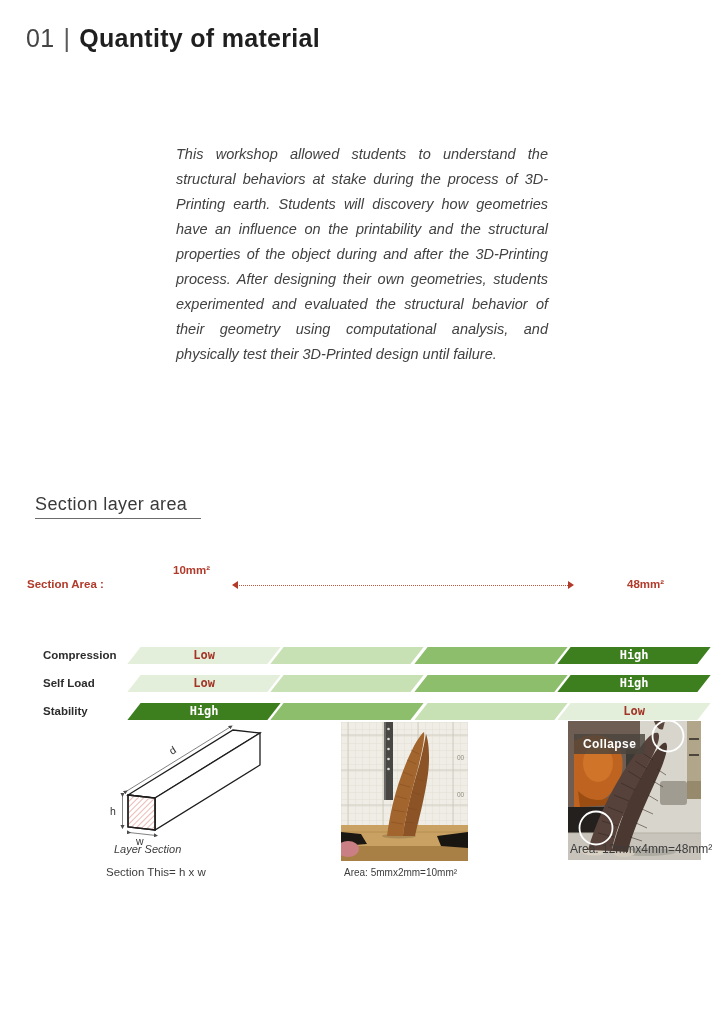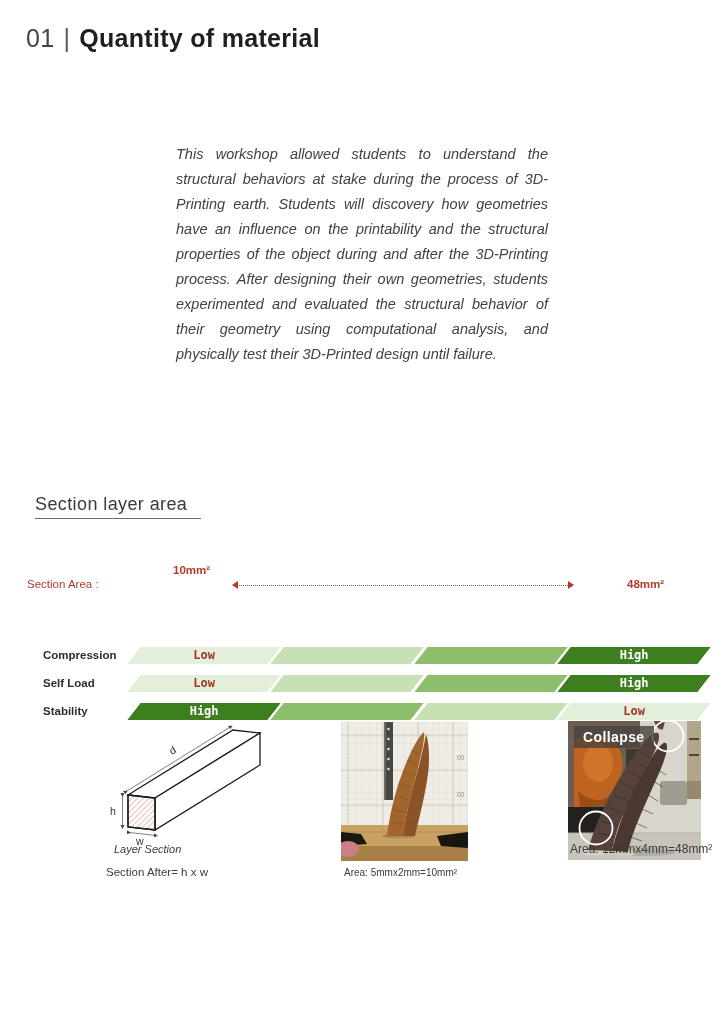--- a/index.html
+++ b/index.html
@@ -14,21 +14,21 @@
 
   
   .intro{position:absolute;left:176px;top:142px;width:372px;margin:0;
          font-size:14.5px;line-height:25px;color:#414141;text-align:justify;font-style:italic;}
 
   
   .section-heading{position:absolute;left:27px;top:486px;margin:8px;font-size:18px;font-weight:400;
          color:#3a3a3a;letter-spacing:.4px;border-bottom:1.2px solid #6d6d6d;padding:0 14px 3px 0;}
 
   
-  .axis-label{position:absolute;left:27px;top:578px;font-size:11.5px;font-weight:400;color:#b13a2a;}
+  .axis-label{position:absolute;left:27px;top:578px;font-size:11.5px;font-weight:700;color:#b13a2a;}
   .axis-min{position:absolute;left:173px;top:564px;font-size:11.5px;font-weight:700;color:#b13a2a;text-align:right;}
   .axis-max{position:absolute;left:599px;top:578px;font-size:11.5px;font-weight:700;color:#b13a2a;margin-left:28px;}
   .range-arrow{position:absolute;left:234px;top:585px;width:338px;height:0;border-top:1.5px dotted #c05843;}
   .range-arrow::before{content:"";position:absolute;left:-2px;top:-5px;width:0;height:0;
       border-top:4px solid transparent;border-bottom:4px solid transparent;border-right:6px solid #b13a2a;}
   .range-arrow::after{content:"";position:absolute;right:-2px;top:-5px;width:0;height:0;
       border-top:4px solid transparent;border-bottom:4px solid transparent;border-left:6px solid #b13a2a;}
 
   
   .bars{position:absolute;left:16px;top:611px;width:722px;display:flex;flex-direction:column;gap:11px;margin-top:36px;}
@@ -42,22 +42,22 @@
   
   .fig-diagram-svg{position:absolute;left:100px;top:722px;}
   .diagram-caption{position:absolute;left:114px;top:843px;font-size:11px;color:#3c3c3c;font-style:italic;}
   .diagram-formula{position:absolute;left:106px;top:866px;font-size:11.5px;color:#3c3c3c;}
 
   .photo-small{position:absolute;left:341px;top:722px;width:127px;height:139px;}
   .photo-large{position:absolute;left:568px;top:721px;width:133px;height:139px;}
   .photo-small svg,.photo-large svg{display:block;}
   .caption-1{position:absolute;left:344px;top:867px;font-size:10px;color:#3c3c3c;}
   .caption-2{position:absolute;left:570px;top:842px;font-size:12px;color:#3c3c3c;}
-  .collapse-tag{position:absolute;left:6px;top:5px;background:rgba(74,68,61,.82);color:#fff;
-      font-size:14px;font-weight:700;letter-spacing:.4px;padding:3px 9px;}
+  .collapse-tag{position:absolute;left:6px;top:13px;background:rgba(74,68,61,.82);color:#fff;
+      font-size:12px;font-weight:700;letter-spacing:.4px;padding:3px 9px;}
 </style>
 </head>
 <body>
 
 <div class="page">
 
   <div class="doc-header">
     <span class="num">01</span><span class="sep">|</span><span class="ttl">Quantity of material</span>
   </div>
 
@@ -142,21 +142,21 @@
     <line x1="25.9" y1="69.6" x2="130.9" y2="4.6" stroke="#4a4a4a" stroke-width="0.7" marker-start="url(#arr)" marker-end="url(#arr)"></line>
     <text x="72" y="33" transform="rotate(-31.5 72 33)" font-size="10.5" fill="#333">d</text>
 
     <line x1="22.5" y1="73" x2="22.5" y2="105" stroke="#4a4a4a" stroke-width="0.7" marker-start="url(#arr)" marker-end="url(#arr)"></line>
     <text x="10" y="93" font-size="10.5" fill="#333">h</text>
 
     <line x1="29" y1="110.5" x2="56" y2="113.5" stroke="#4a4a4a" stroke-width="0.7" marker-start="url(#arr)" marker-end="url(#arr)"></line>
     <text x="36" y="123" font-size="10.5" fill="#333">w</text>
   </svg>
   <div class="diagram-caption">Layer Section</div>
-  <div class="diagram-formula">Section After= h x w</div>
+  <div class="diagram-formula">Section This= h x w</div>
 
   <div class="photo-small">
     <svg width="127" height="139" viewBox="0 0 127 139" xmlns="http://www.w3.org/2000/svg">
       <defs>
         <pattern id="grid" width="7" height="7" patternUnits="userSpaceOnUse">
           <path d="M7 0H0V7" fill="none" stroke="#d9d6ca" stroke-width="0.6"></path>
         </pattern>
       </defs>
       <rect width="127" height="139" fill="#efede6"></rect>
       <rect width="127" height="104" fill="url(#grid)"></rect>

